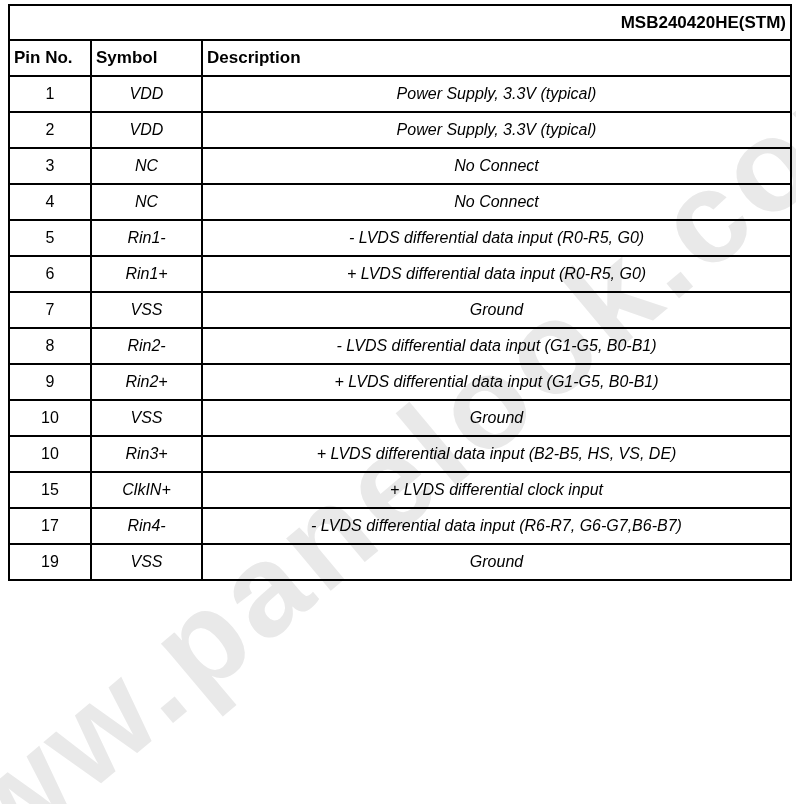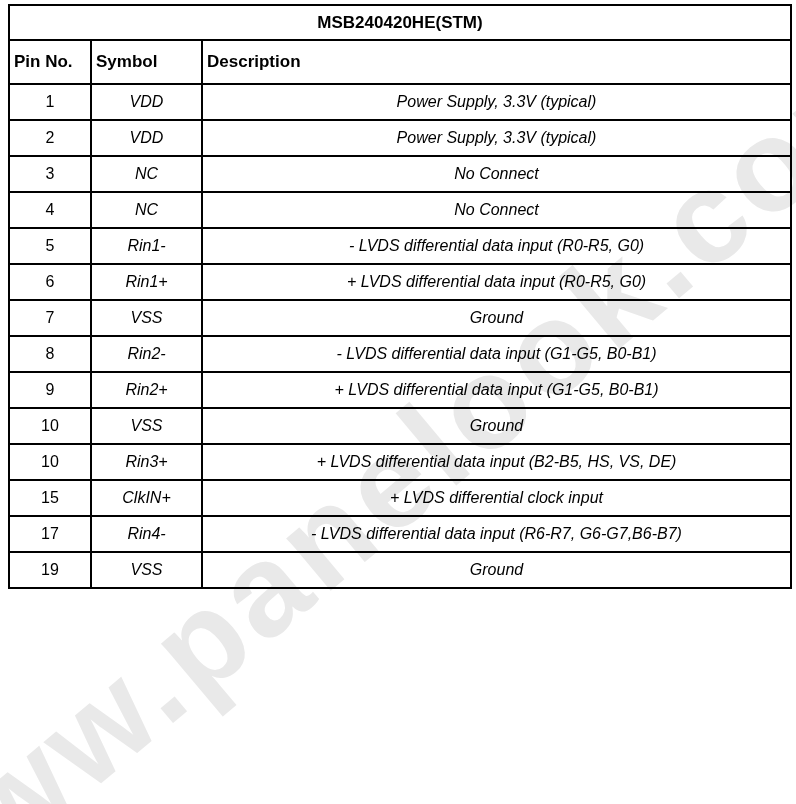--- a/index.html
+++ b/index.html
@@ -47,24 +47,24 @@
     background: transparent;
     overflow: hidden;
     white-space: nowrap;
   }
   .pin-table tr.title-row {
     height: 35px;
   }
   .pin-table tr.title-row td {
     font-size: 17px;
     font-weight: bold;
-    text-align: center;
+    text-align: right;
   }
   .pin-table tr.header-row {
-    height: 44px;
+    height: 36px;
     margin-top: 32px;
   }
   .pin-table tr.header-row th {
     font-size: 17px;
     font-weight: bold;
     text-align: left;
   }
   .pin-table tr.data-row {
     height: 36px;
   }

